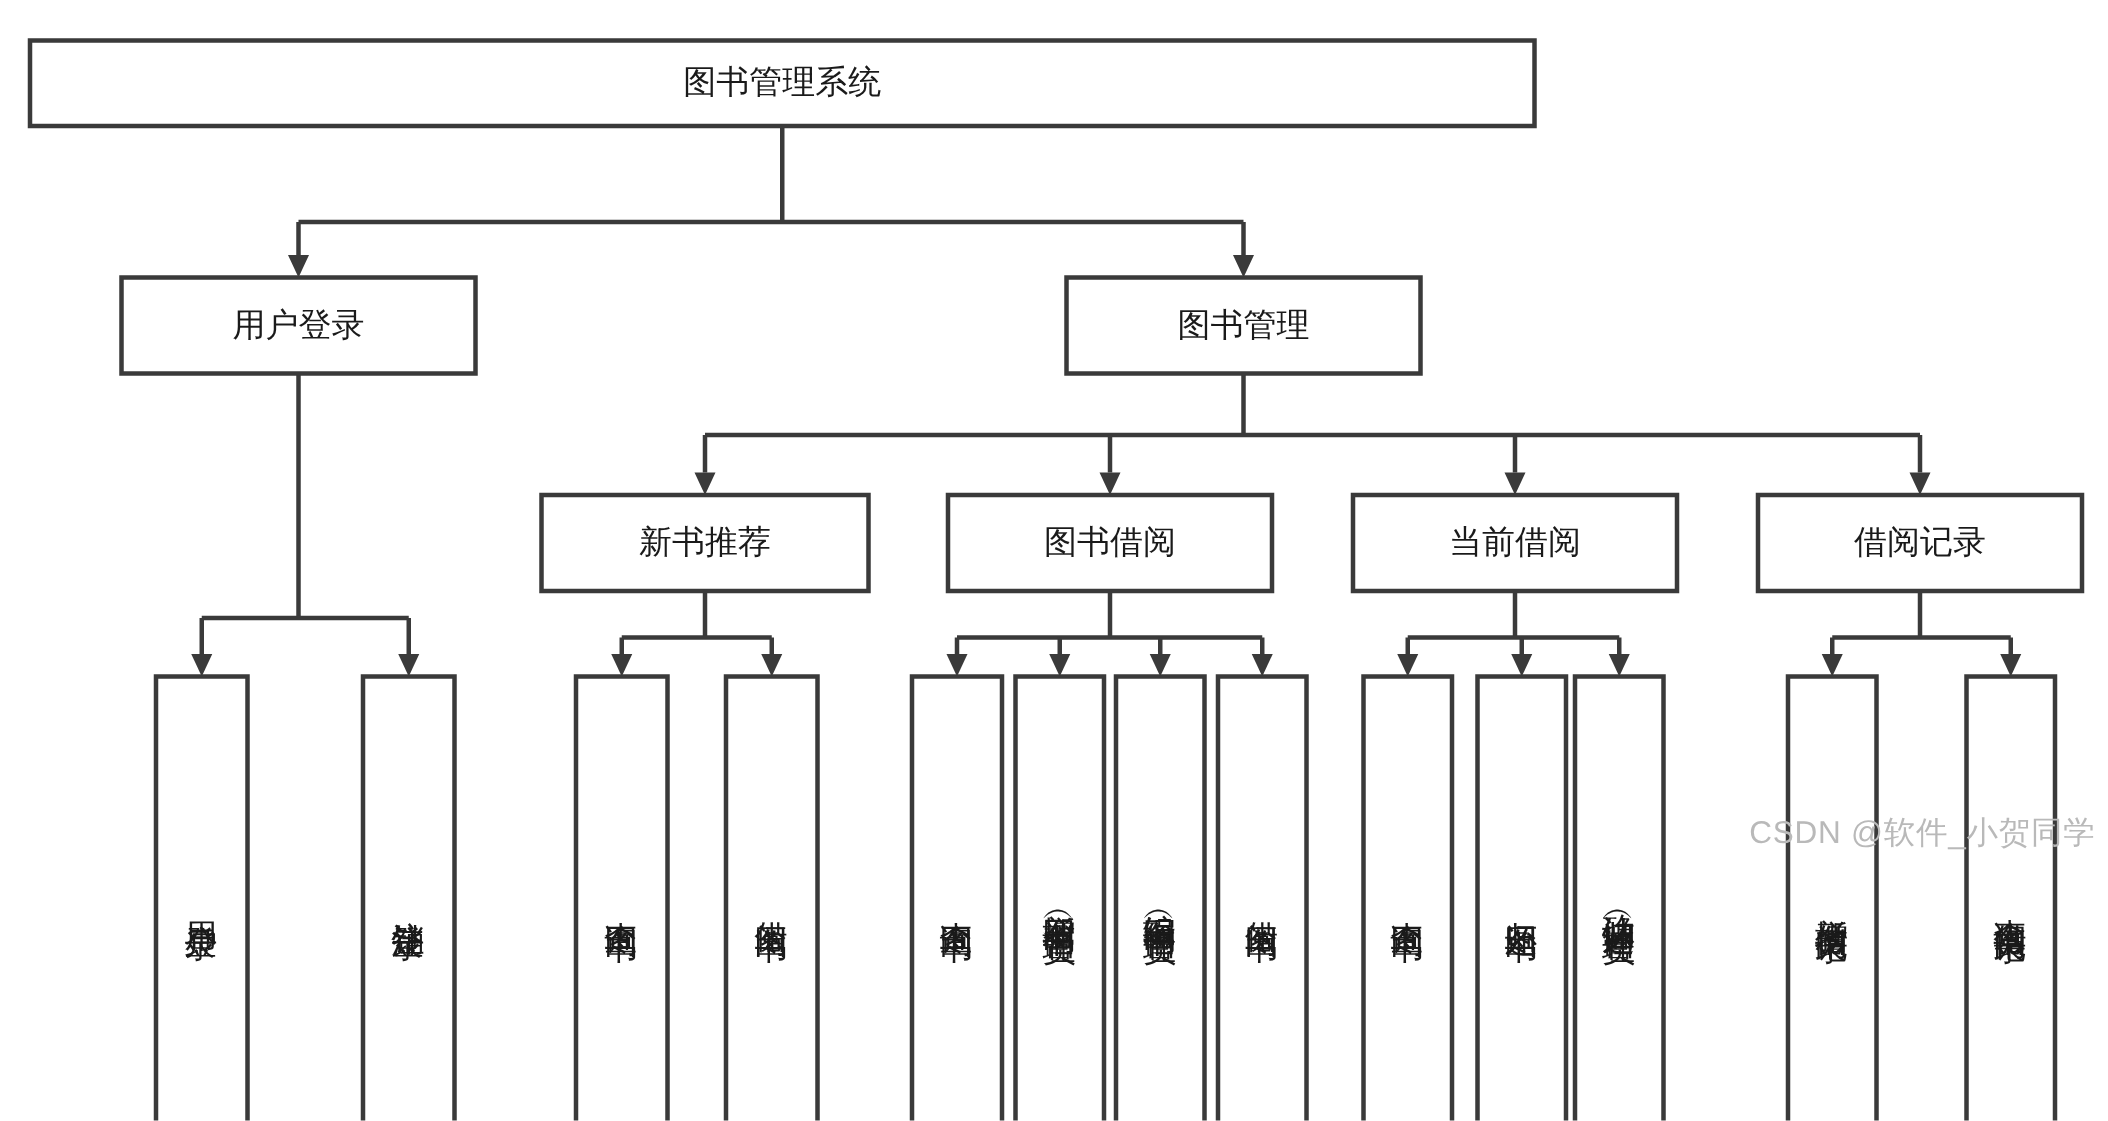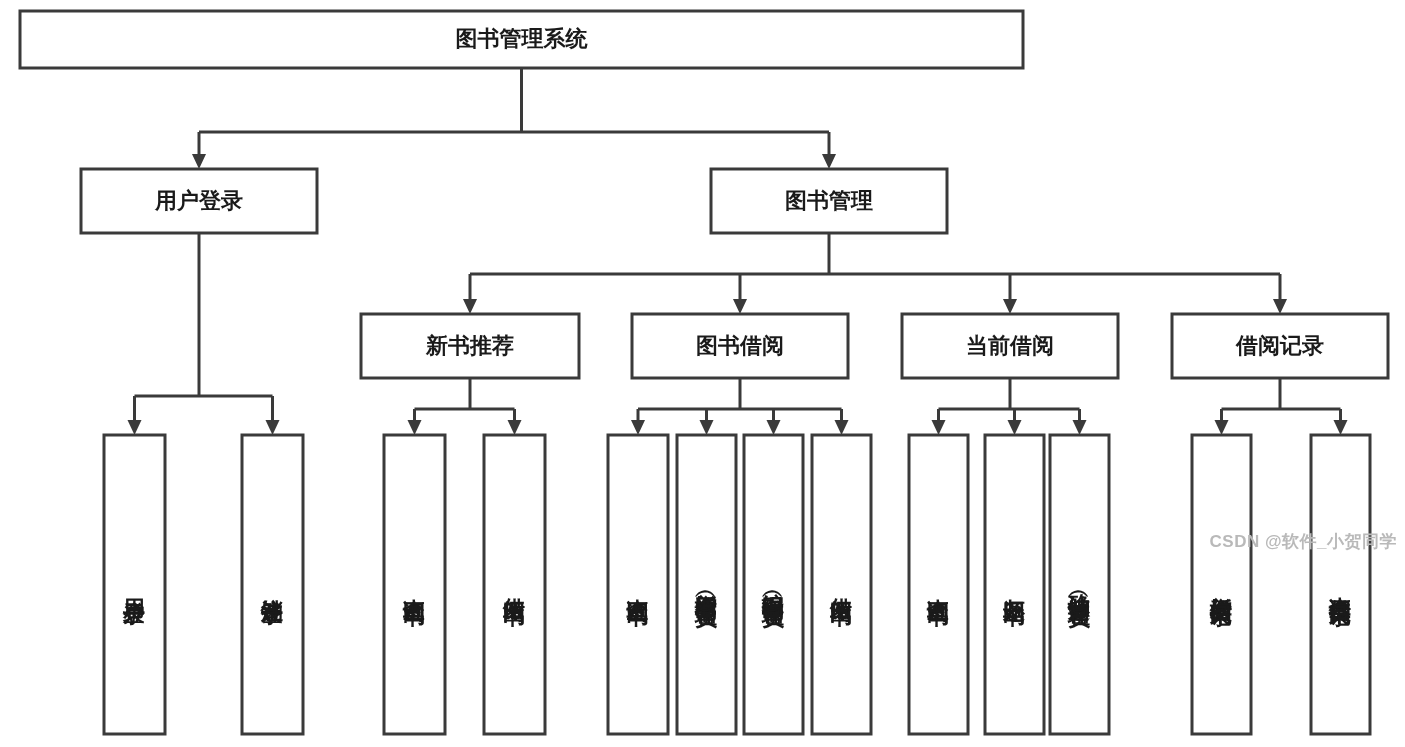--- a/index.html
+++ b/index.html
@@ -9,24 +9,23 @@
   }
   body {
     width: 1405px;
     height: 747px;
     font-family: "Liberation Sans", "DejaVu Sans", sans-serif;
     overflow: hidden;
     position: relative;
   }
   #diagram-root {
     position: absolute;
-    left: 0; top: 0;
+    left: 0; top: 16px;
     width: 1405px;
     height: 558px;
-    font-weight: bold;
   }
   svg { display: block; }
   .node-box {
     fill: #ffffff;
     stroke: #3a3a3a;
     stroke-width: 3;
   }
   .conn {
     stroke: #3a3a3a;
     stroke-width: 3;
@@ -51,21 +50,21 @@
     writing-mode: vertical-rl;
     text-orientation: upright;
     letter-spacing: 2px;
     text-anchor: middle;
   }
   .watermark {
     position: absolute;
     right: 8px;
     bottom: 5px;
     font-family: "Liberation Sans", "DejaVu Sans", sans-serif;
-    font-size: 17px;
+    font-size: 21px;
     color: #b9b9b9;
     white-space: nowrap;
     letter-spacing: 0.5px;
     pointer-events: none;
   }
 </style>
 </head>
 <body>
 
 <div id="diagram-root">

